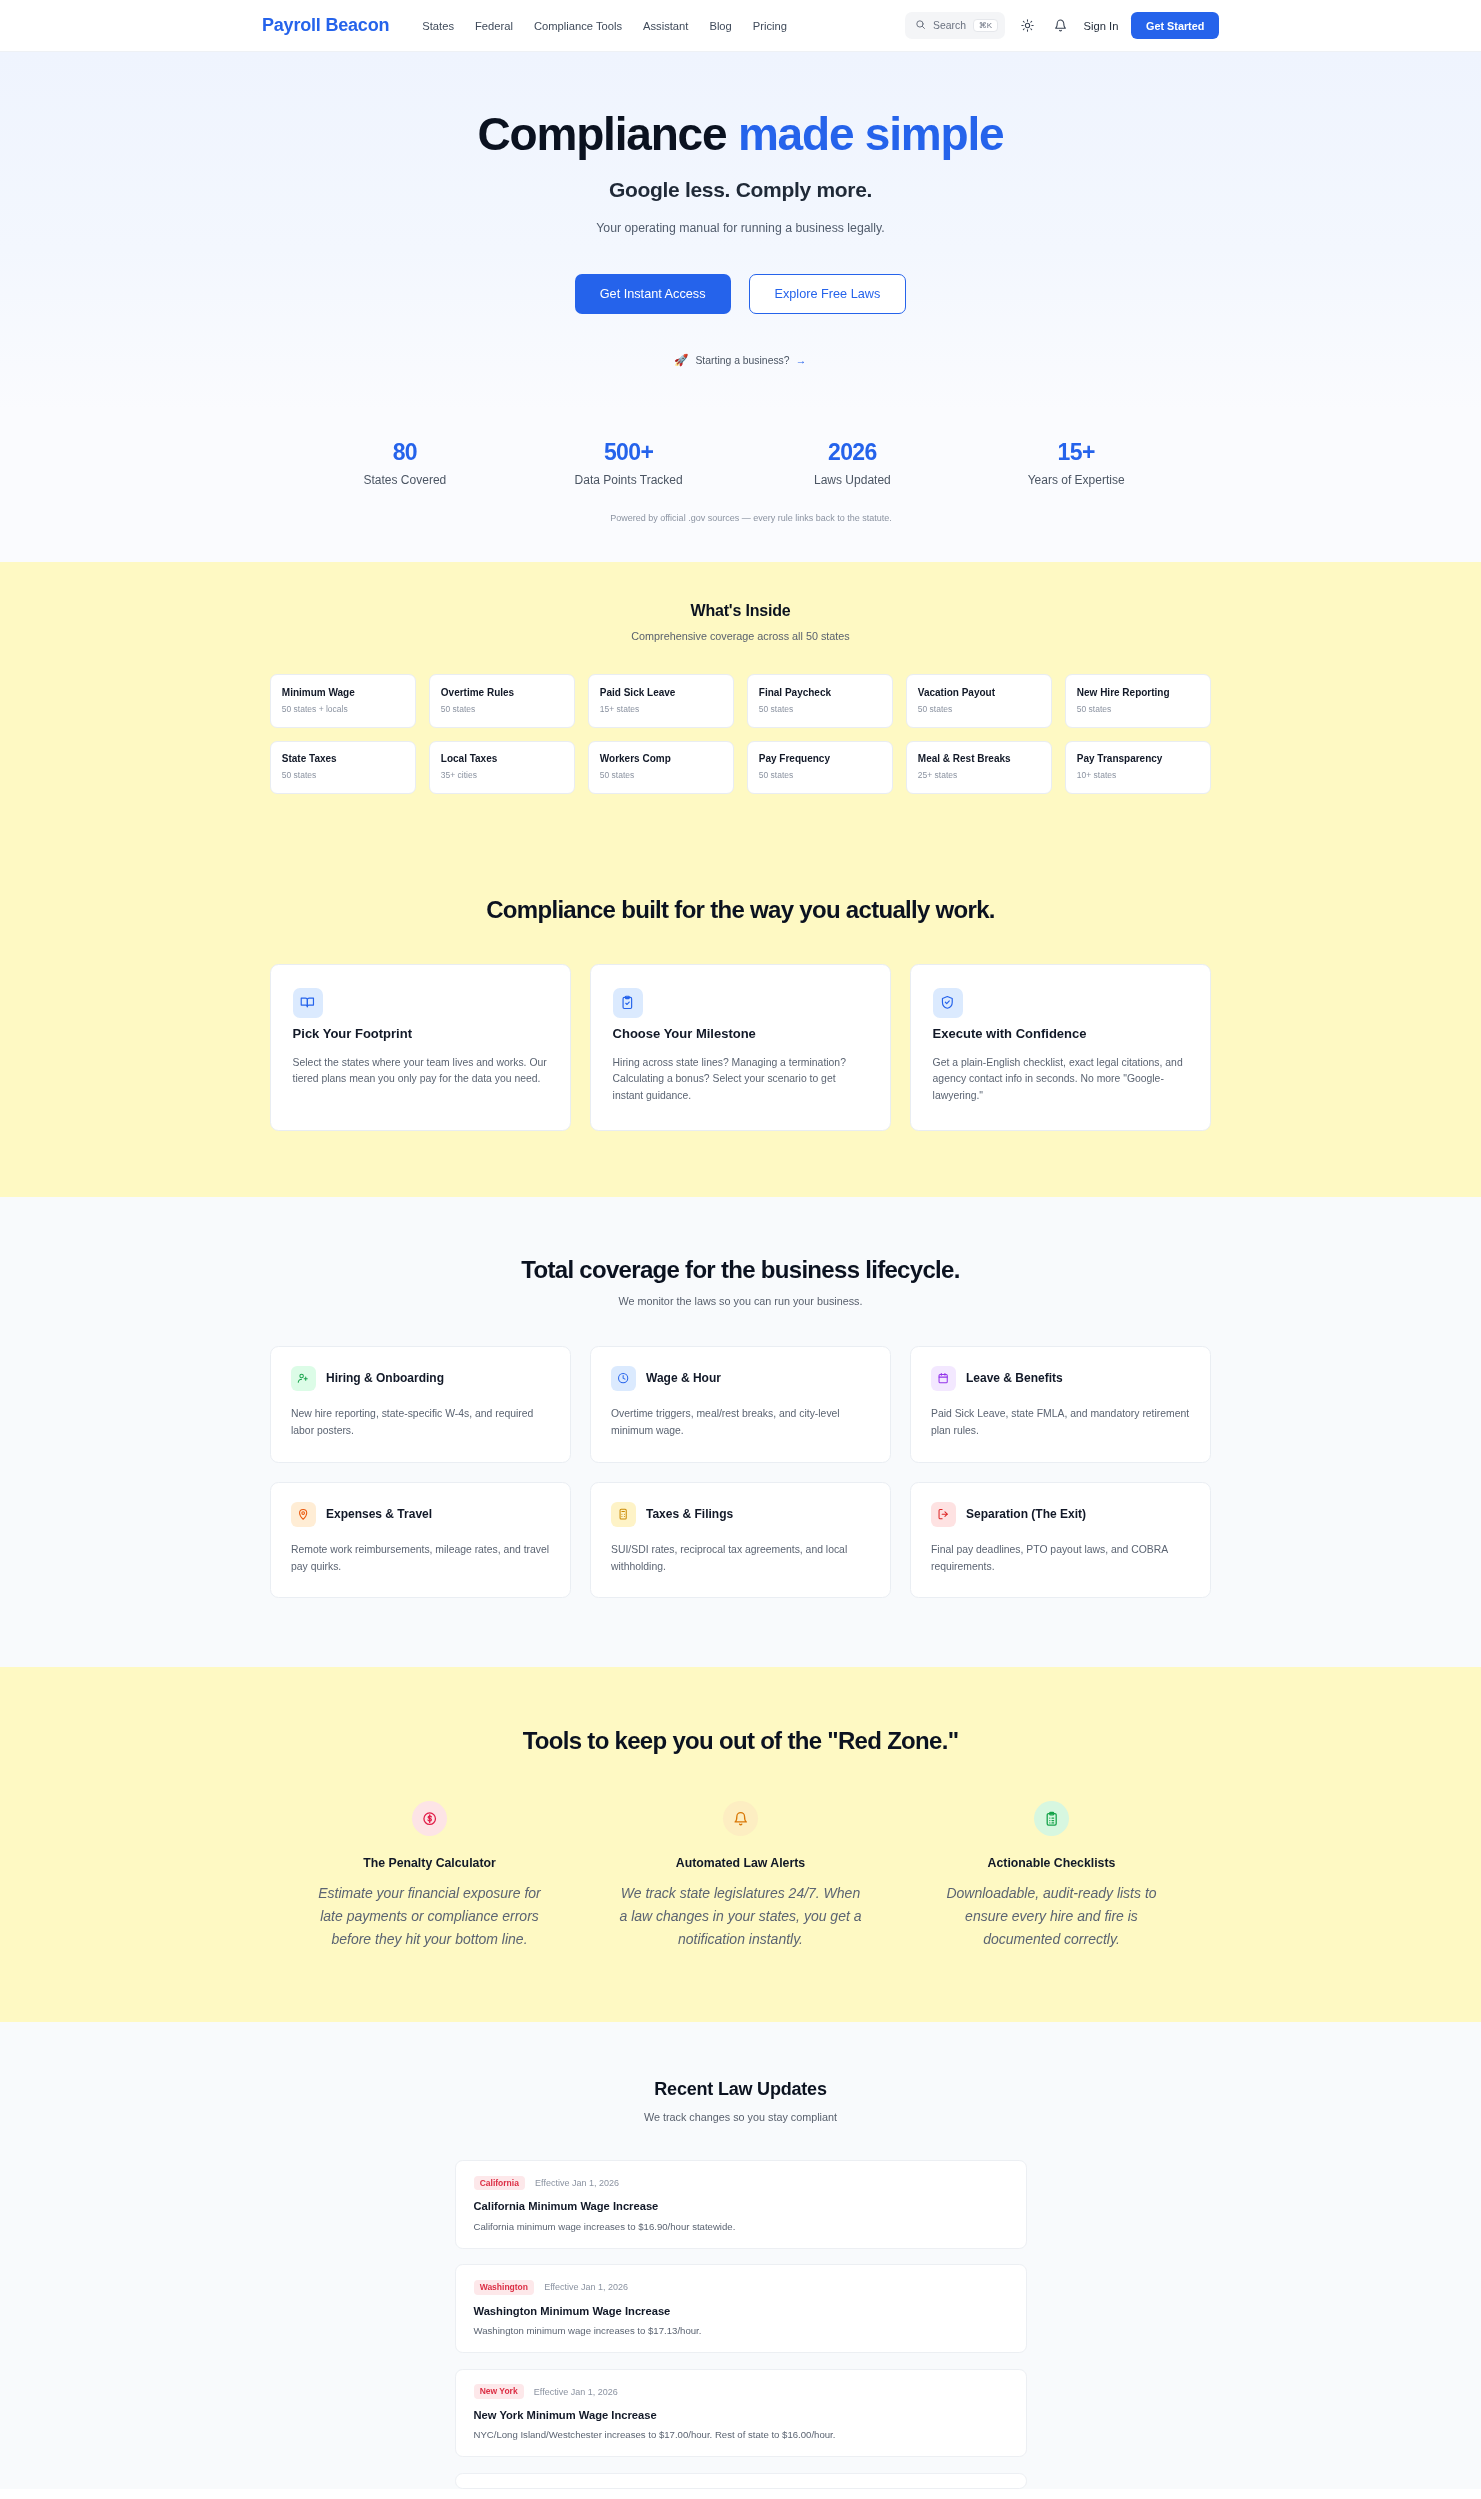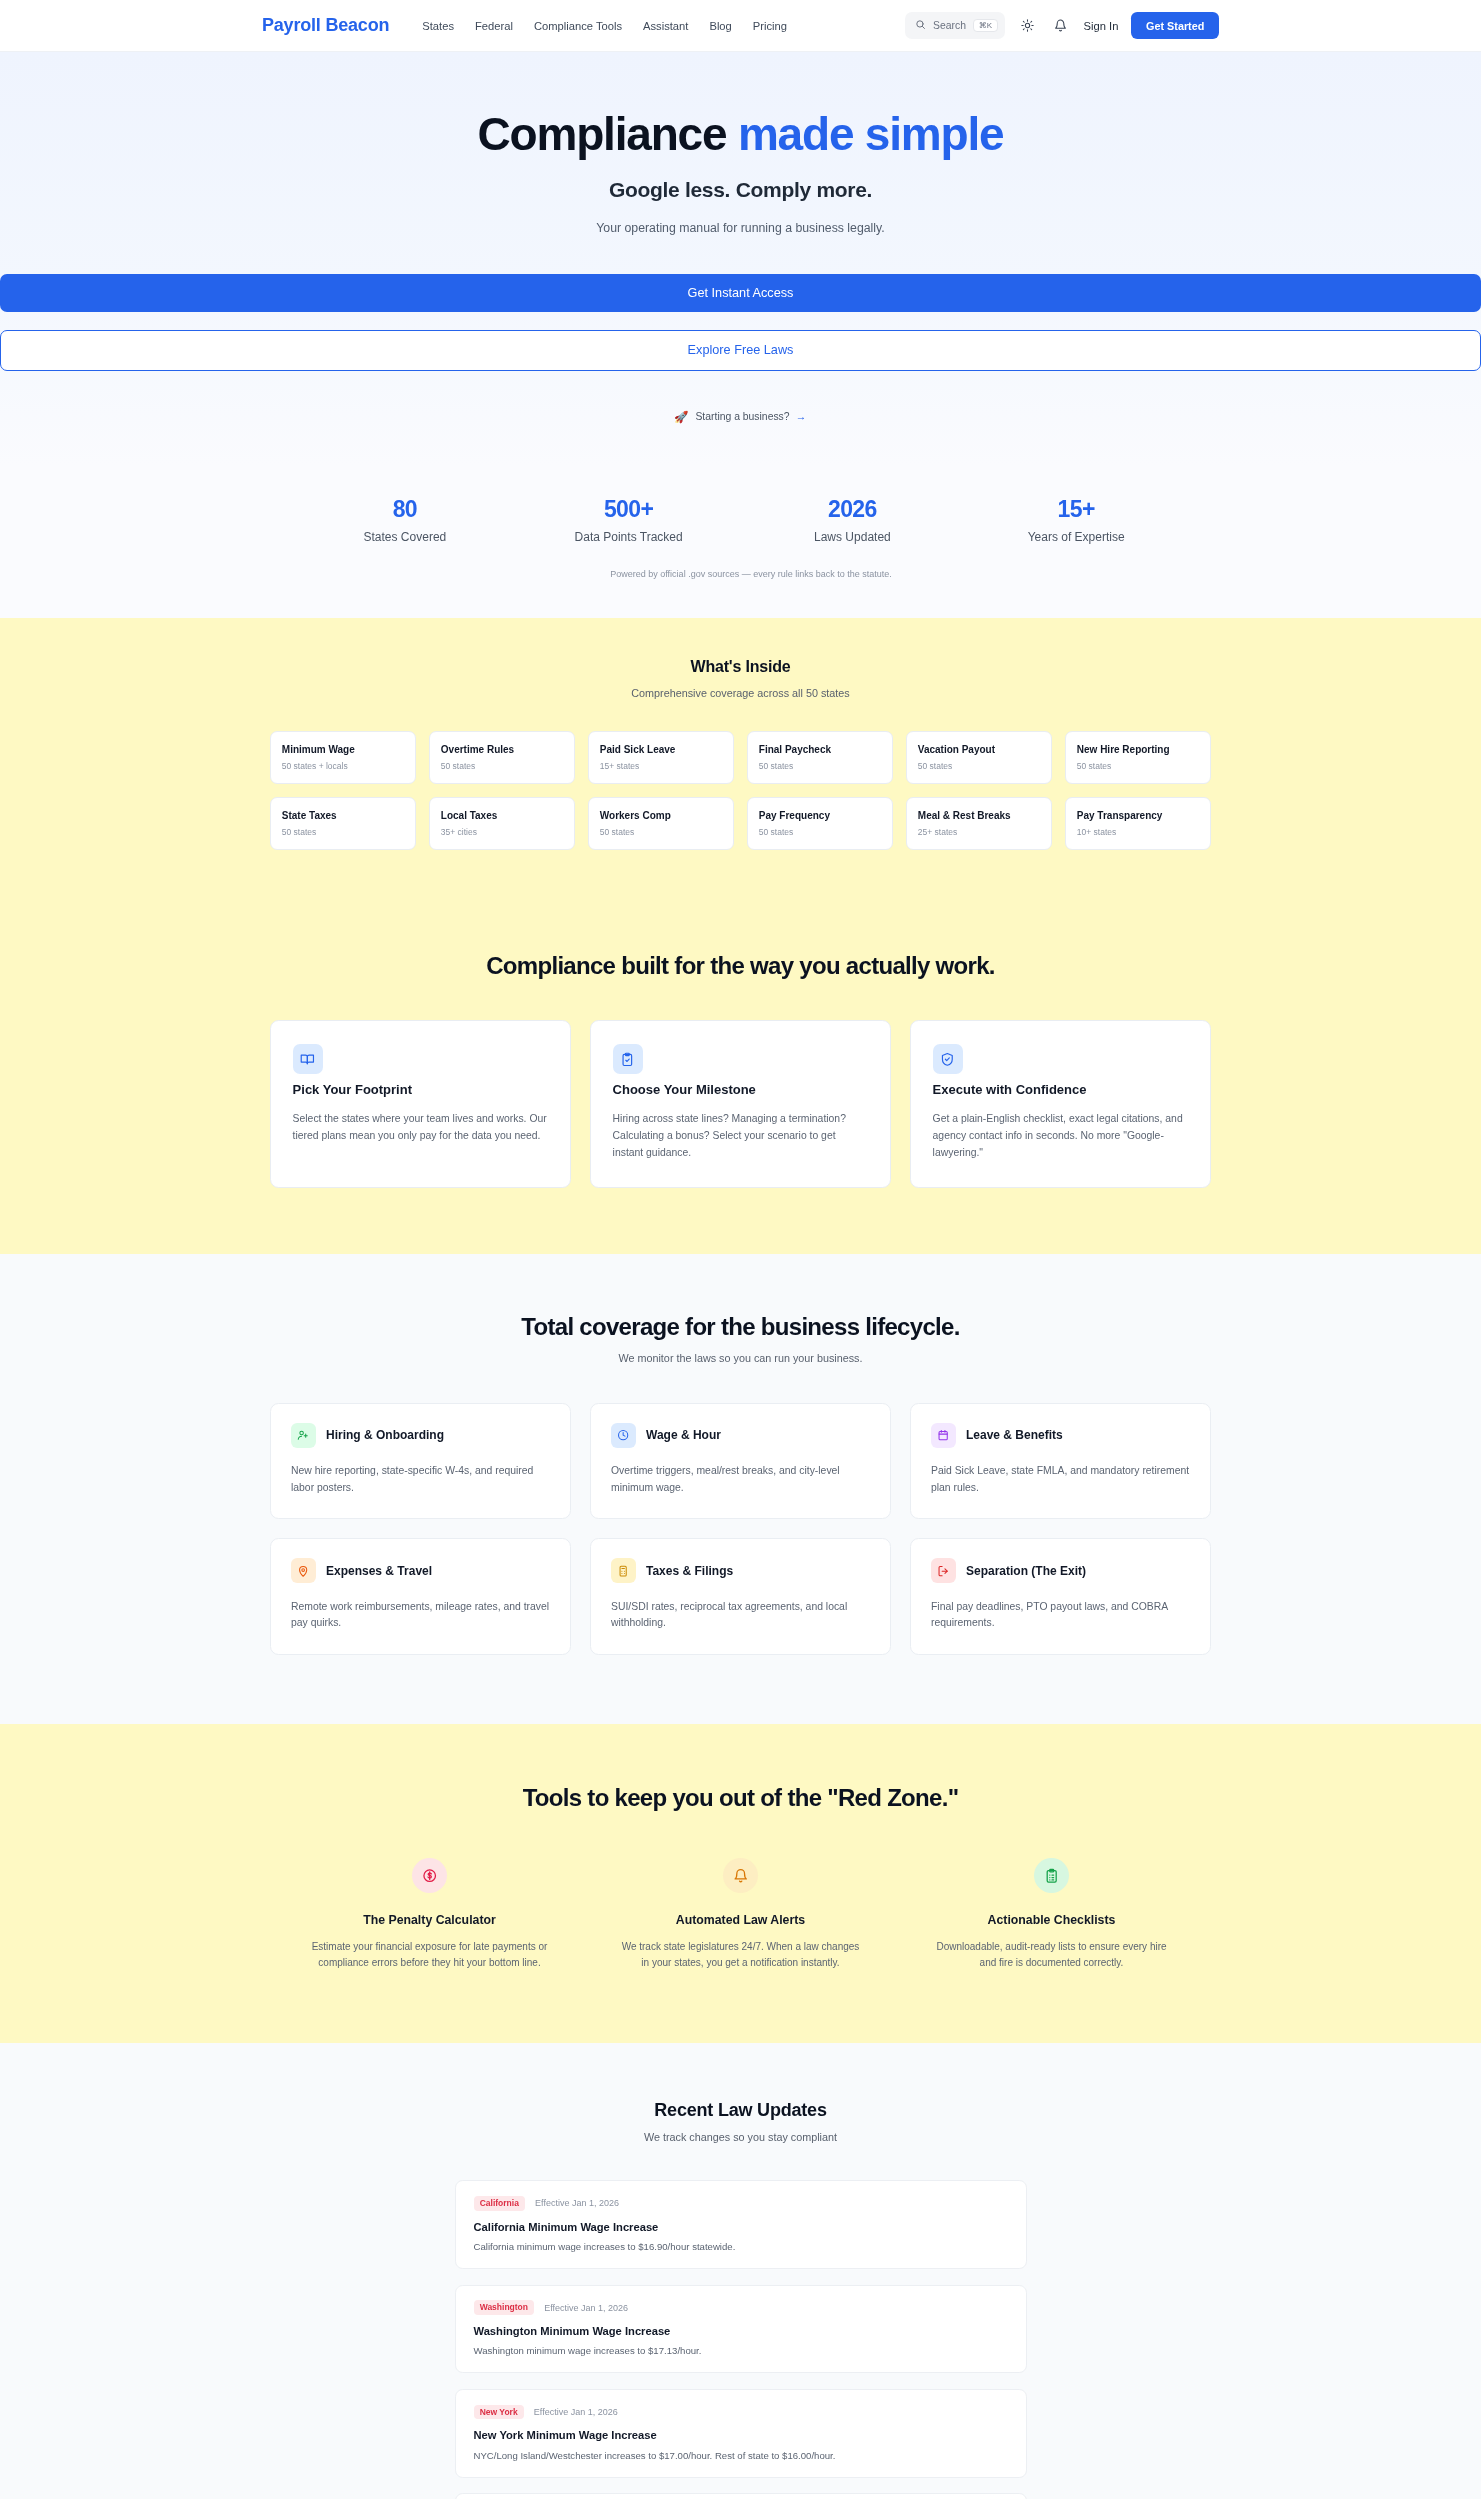--- a/index.html
+++ b/index.html
@@ -66,21 +66,21 @@
   }
   .hero h1 .accent { color:#2563eb; }
   .hero h2 {
     font-size:21px; font-weight:bold; color:#1f2937;
     margin-top:18.5px; letter-spacing:-0.3px;
   }
   .hero p.sub {
     font-size:12.3px; color:#525d6d; margin-top:18.5px;
   }
   .cta-row {
-    display:flex; justify-content:center; gap:18px; margin-top:39px;flex-direction:column;
+    display:flex; justify-content:center; gap:18px; margin-top:39px;
   }
   .cta-solid {
     background:#2563eb; color:#fff; border:none; border-radius:7px;
     font-size:12.7px; padding:12.3px 25px; cursor:pointer; font-family:inherit;
   }
   .cta-ghost {
     background:#fff; color:#2563eb; border:1.2px solid #2563eb; border-radius:7px;
     font-size:12.7px; padding:12.3px 25px; cursor:pointer; font-family:inherit;
   }
   .start-biz {
@@ -167,22 +167,23 @@
   .tool-grid {
     display:grid; grid-template-columns:repeat(3,1fr); gap:23px;
     max-width:910px; margin:46px auto 0; text-align:center;
   }
   .tool-icon {
     width:35px; height:35px; border-radius:50%; margin:0 auto;
     display:flex; align-items:center; justify-content:center;
   }
   .tool-title { font-size:12.3px; font-weight:bold; color:#111827; margin-top:20px; }
   .tool-desc {
-    font-size:10px; color:#5b6472; line-height:1.65; margin-top:11.6px;
+    font-size:14px; color:#5b6472; line-height:1.65; margin-top:11.6px;
     padding:0 20px;
+    font-style:italic;
   }
 
   
   .updates-list { max-width:572px; margin:37px auto 0; }
   .update-card {
     background:#fff; border:0.8px solid #eceff3; border-radius:7.7px;
     padding:14.7px 18px 16px; margin-bottom:15.4px;
   }
   .update-meta { display:flex; align-items:center; gap:10px; }
   .state-badge {

